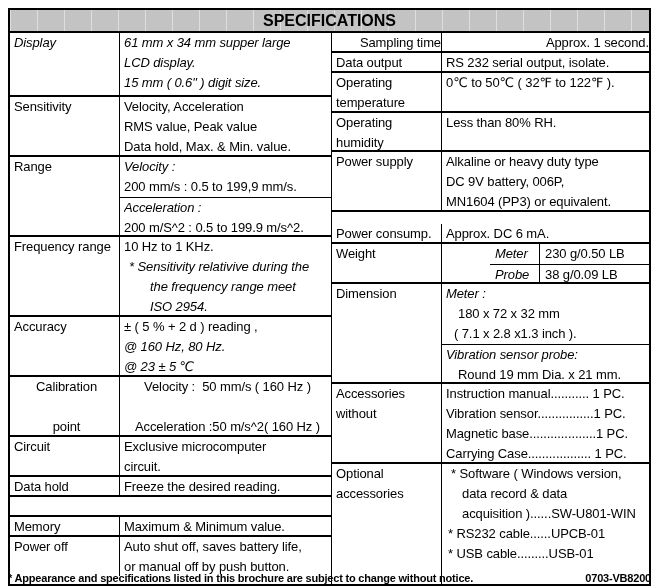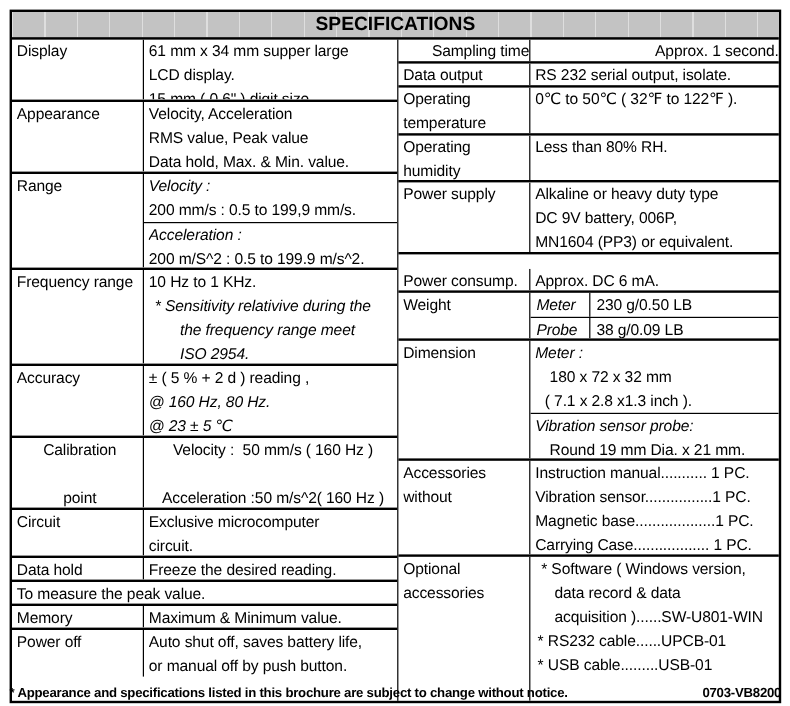--- a/index.html
+++ b/index.html
@@ -33,21 +33,21 @@
     padding-left:4px; overflow:hidden;
   }
   .value-cell { flex:1; overflow:hidden; }
   .value-cell.pad, .block { padding-left:4px; }
   .line {
     height:20px; line-height:20px; font-size:13px;
     letter-spacing:-0.1px; white-space:pre; overflow:hidden;
   }
   .line.it { font-style:italic; }
   .block:not(:first-child) { border-top:1px solid #000; }
-  .subrow { display:flex; height:20px; }
+  .subrow { display:flex; height:20px;margin-left:48px; }
   .subrow:not(:first-child) { border-top:1px solid #000; }
   .subrow .k {
     width:50px; flex:0 0 50px; border-right:1px solid #000;
     padding-left:5px; font-style:italic;
   }
   .subrow .v { flex:1; padding-left:5px; }
   .footer {
     position:absolute; left:8px; top:572px; width:643px;
     display:flex; justify-content:space-between; align-items:center;
     font-weight:bold; font-size:11px; letter-spacing:-0.2px;
@@ -55,33 +55,33 @@
   }
 </style>
 </head>
 <body>
 
 <div class="page">
   <div class="spec-table">
     <div class="title-row">SPECIFICATIONS</div>
     <div class="body">
       <div class="half left" id="left-col">
-          <div class="row" style="height: 52px;">
+          <div class="row" style="height: 64px; font-style: italic;">
             <div class="label-cell">
               <div class="line">Display</div>
             </div>
             <div class="value-cell pad">
               <div class="line">61 mm x 34 mm supper large</div>
               <div class="line">LCD display.</div>
               <div class="line">15 mm ( 0.6" ) digit size.</div>
             </div>
           </div>
           <div class="row" style="height: 60px;">
             <div class="label-cell">
-              <div class="line">Appearance</div>
+              <div class="line">Sensitivity</div>
             </div>
             <div class="value-cell pad">
               <div class="line">Velocity, Acceleration</div>
               <div class="line">RMS value, Peak value</div>
               <div class="line">Data hold, Max. &amp; Min. value.</div>
             </div>
           </div>
           <div class="row" style="height: 80px;">
             <div class="label-cell">
               <div class="line">Range</div>
@@ -141,23 +141,20 @@
           </div>
           <div class="row" style="height: 20px;">
             <div class="label-cell">
               <div class="line">Data hold</div>
             </div>
             <div class="value-cell pad">
               <div class="line">Freeze the desired reading.</div>
             </div>
           </div>
           <div class="row" style="height: 20px;">
-            <div class="value-cell pad">
-              <div class="line">To measure the peak value.</div>
-            </div>
           </div>
           <div class="row" style="height: 20px;">
             <div class="label-cell">
               <div class="line">Memory</div>
             </div>
             <div class="value-cell pad">
               <div class="line">Maximum &amp; Minimum value.</div>
             </div>
           </div>
           <div class="row" style="height: 39px;">

